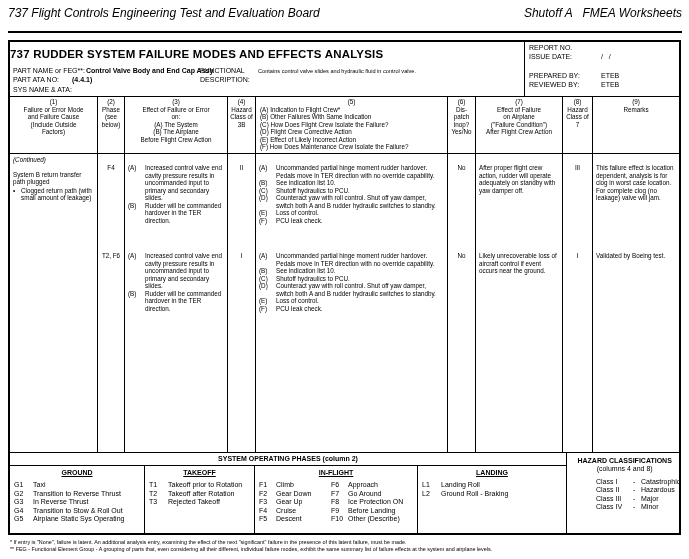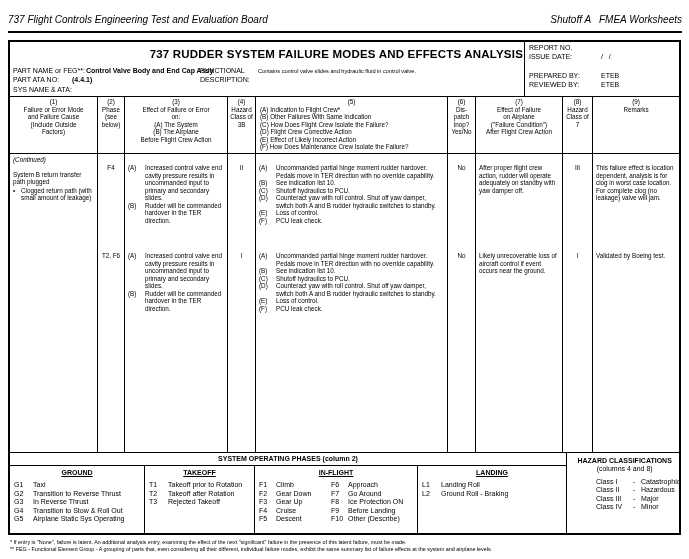--- a/index.html
+++ b/index.html
@@ -10,34 +10,34 @@
     overflow:hidden; font-size:6.3px; line-height:1.2;
   }
   .pre { white-space:pre-line; }
   .prehard { white-space:pre; }
 
   
   .run-head {
     position:absolute; left:8px; right:7px; top:20px; height:13px;
     border-bottom:2px solid #000;
     display:flex; justify-content:space-between; align-items:flex-end;
-    font-style:italic; font-size:10px; padding-bottom:5px;gap:18px;
+    font-style:italic; font-size:12px; padding-bottom:11px;gap:18px;
   }
 
   
   .sheet {
     position:absolute; left:8px; top:40px; width:673px; height:495px;
     border:2px solid #000; background:#fff;
     display:flex; flex-direction:column;
   }
 
   
   .title-block { position:relative; height:55px; border-bottom:1px solid #000; flex:none; }
   .tb-title {
-    position:absolute; left:0; right:156px; top:6px; text-align:right;
+    position:absolute; left:0; right:156px; top:6px; text-align:left;
     font-weight:bold; font-size:11.5px; letter-spacing:.2px;
   }
   .tb-line { position:absolute; font-size:7px; }
   .lbl { font-weight:normal; }
   .val { font-weight:bold; }
   .fdesc-val { font-size:5.6px; }
   .report-box {
     position:absolute; top:0; bottom:0; right:0; width:155px;
     border-left:1px solid #000; padding:2px 4px; font-size:7px;
   }

